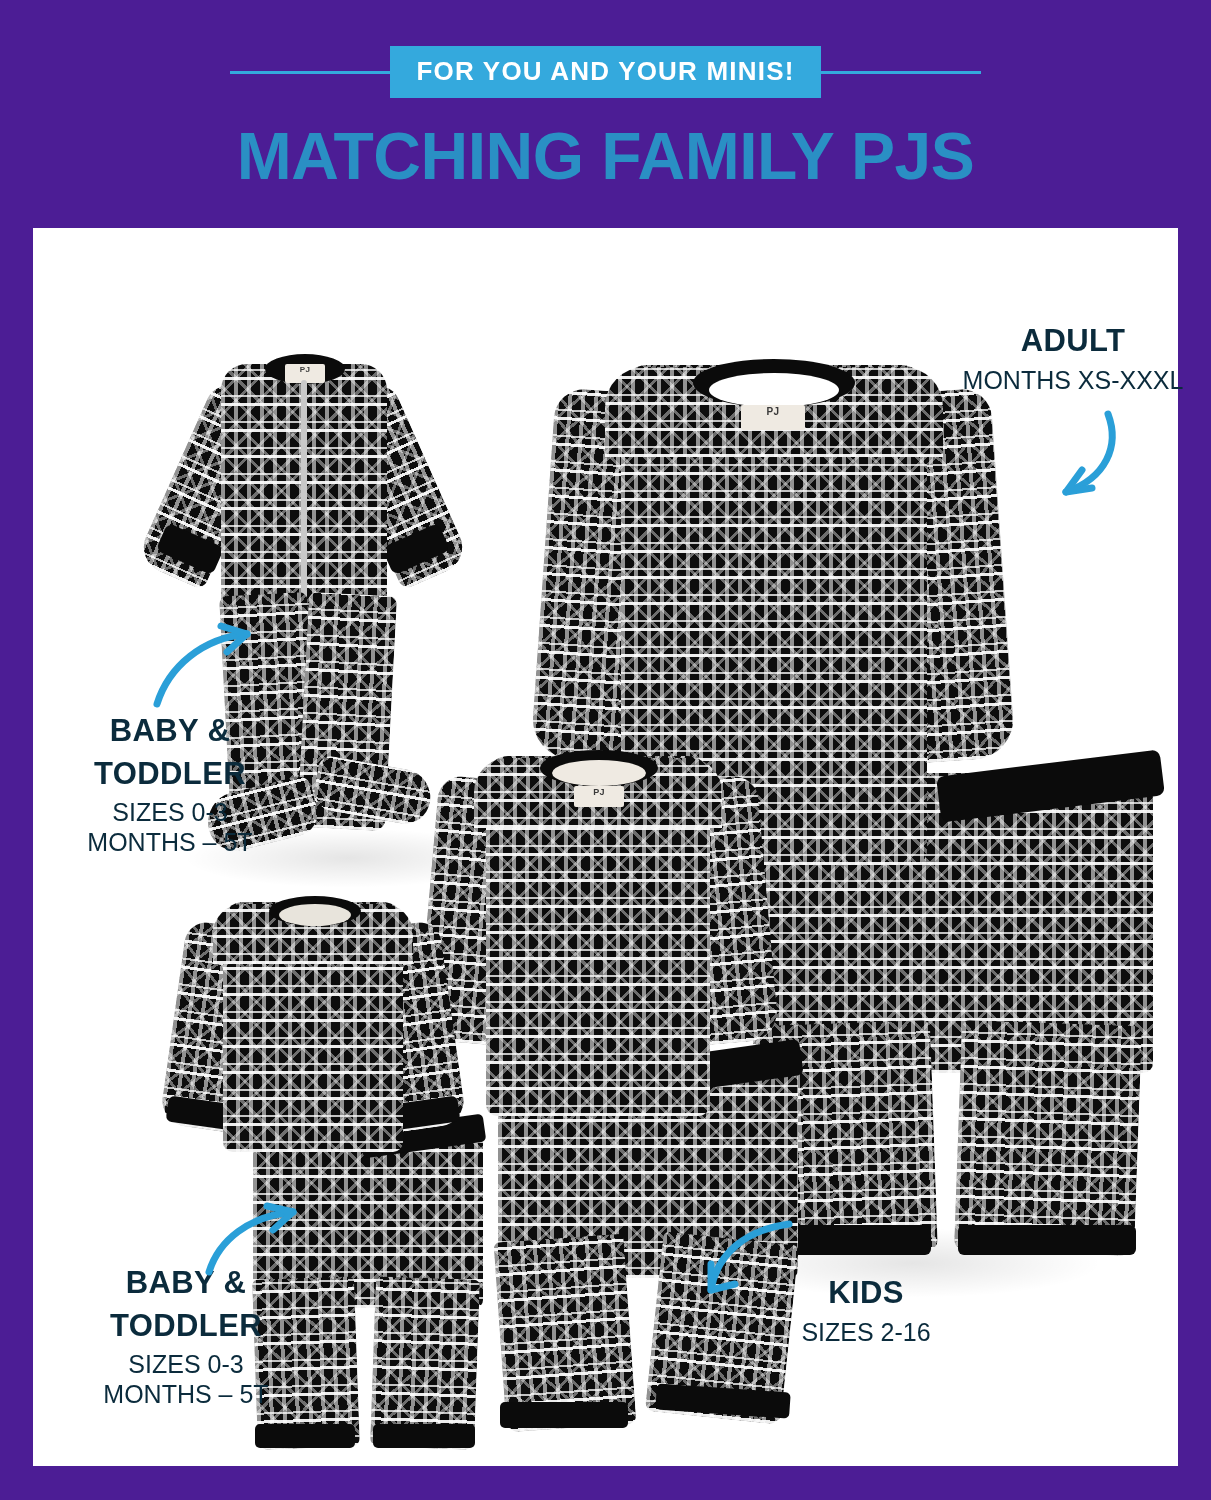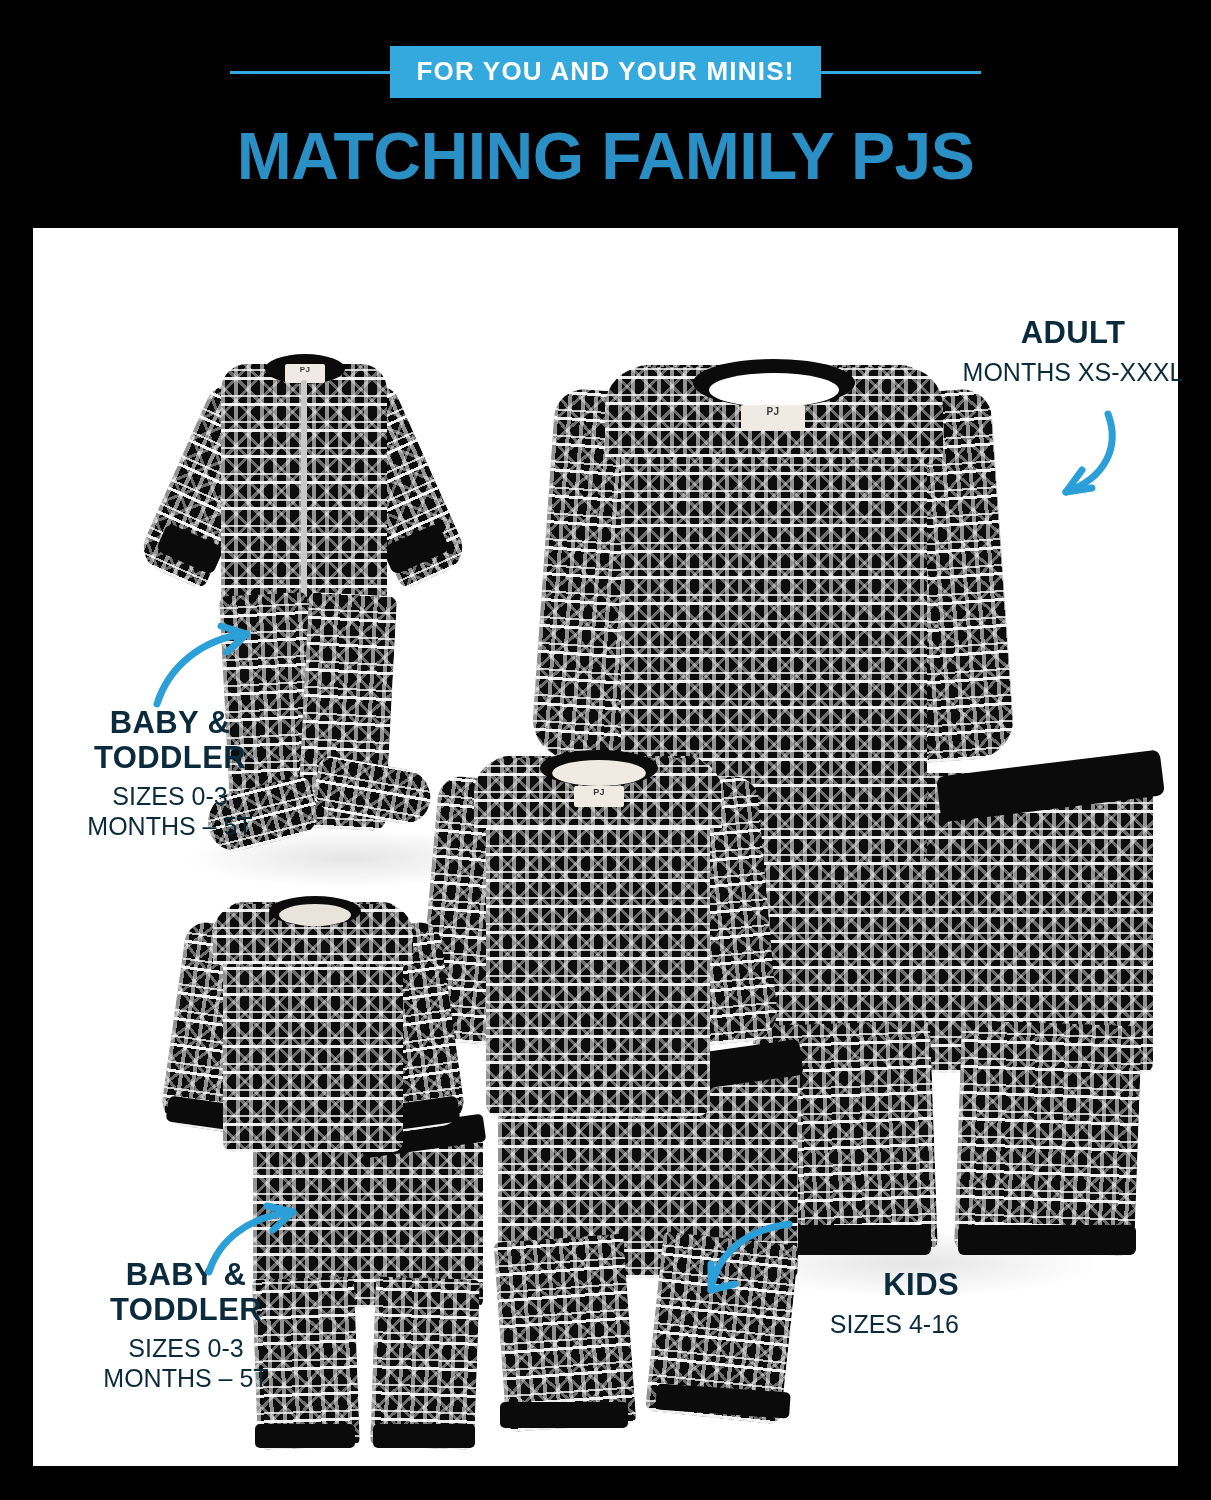--- a/index.html
+++ b/index.html
@@ -11,21 +11,21 @@
     width: 1211px;
     height: 1500px;
     font-family: "Liberation Sans", sans-serif;
     overflow: hidden;
   }
 
   .poster {
     position: relative;
     width: 1211px;
     height: 1500px;
-    background: #000000;
+    background: #4c1d95;
     box-sizing: border-box;
   }
 
   
   .eyebrow-wrap {
     position: absolute;
     top: 46px;
     left: 0;
     width: 100%;
     display: flex;
@@ -86,31 +86,32 @@
   .callout {
     position: absolute;
     text-align: center;
     color: #0b2b3c;
   }
   .callout .title {
     font-weight: bold;
     font-size: 31px;
     line-height: 1.12;
     letter-spacing: 0.4px;
+    margin-top: 8px;
   }
   .callout .sizes {
     font-size: 25px;
     line-height: 1.18;
     margin-top: 7px;
   }
 
   #callout-adult { top: 88px; left: 925px; width: 230px; }
   #callout-baby-top { top: 478px; left: 22px; width: 230px; }
   #callout-baby-bottom { top: 1030px; left: 38px; width: 230px; }
-  #callout-kids { top: 1040px; left: 696px; width: 230px; text-align: right; }
+  #callout-kids { top: 1040px; left: 718px; width: 230px; }
 
   .arrow-svg { position: absolute; overflow: visible; }
   #arrow-adult { top: 178px; left: 975px; }
   #arrow-baby-top { top: 382px; left: 118px; }
   #arrow-baby-bottom { top: 968px; left: 170px; }
   #arrow-kids { top: 982px; left: 668px; }
 
   
   .garment { position: absolute; }
 
@@ -298,21 +299,21 @@
       <div class="sizes">SIZES 0-3</div>
       <div class="sizes" style="margin-top:0;">MONTHS – 5T</div>
     </div>
     <svg class="arrow-svg" id="arrow-baby-bottom" width="110" height="90" viewBox="0 0 110 90">
       <path d="M6 76 C16 44, 46 20, 90 16" fill="none" stroke="#2a9fd8" stroke-width="7" stroke-linecap="round"></path>
       <path d="M90 16 L64 10 M90 16 L70 34" fill="none" stroke="#2a9fd8" stroke-width="7" stroke-linecap="round"></path>
     </svg>
 
     <div class="callout" id="callout-kids">
       <div class="title">KIDS</div>
-      <div class="sizes">SIZES 4-16</div>
+      <div class="sizes">SIZES 2-16</div>
     </div>
     <svg class="arrow-svg" id="arrow-kids" width="110" height="90" viewBox="0 0 110 90">
       <path d="M10 80 C16 44, 44 20, 88 14" fill="none" stroke="#2a9fd8" stroke-width="7" stroke-linecap="round"></path>
       <path d="M10 80 L10 54 M10 80 L34 74" fill="none" stroke="#2a9fd8" stroke-width="7" stroke-linecap="round"></path>
     </svg>
 
   </div>
 </div>
 
 </body></html>

